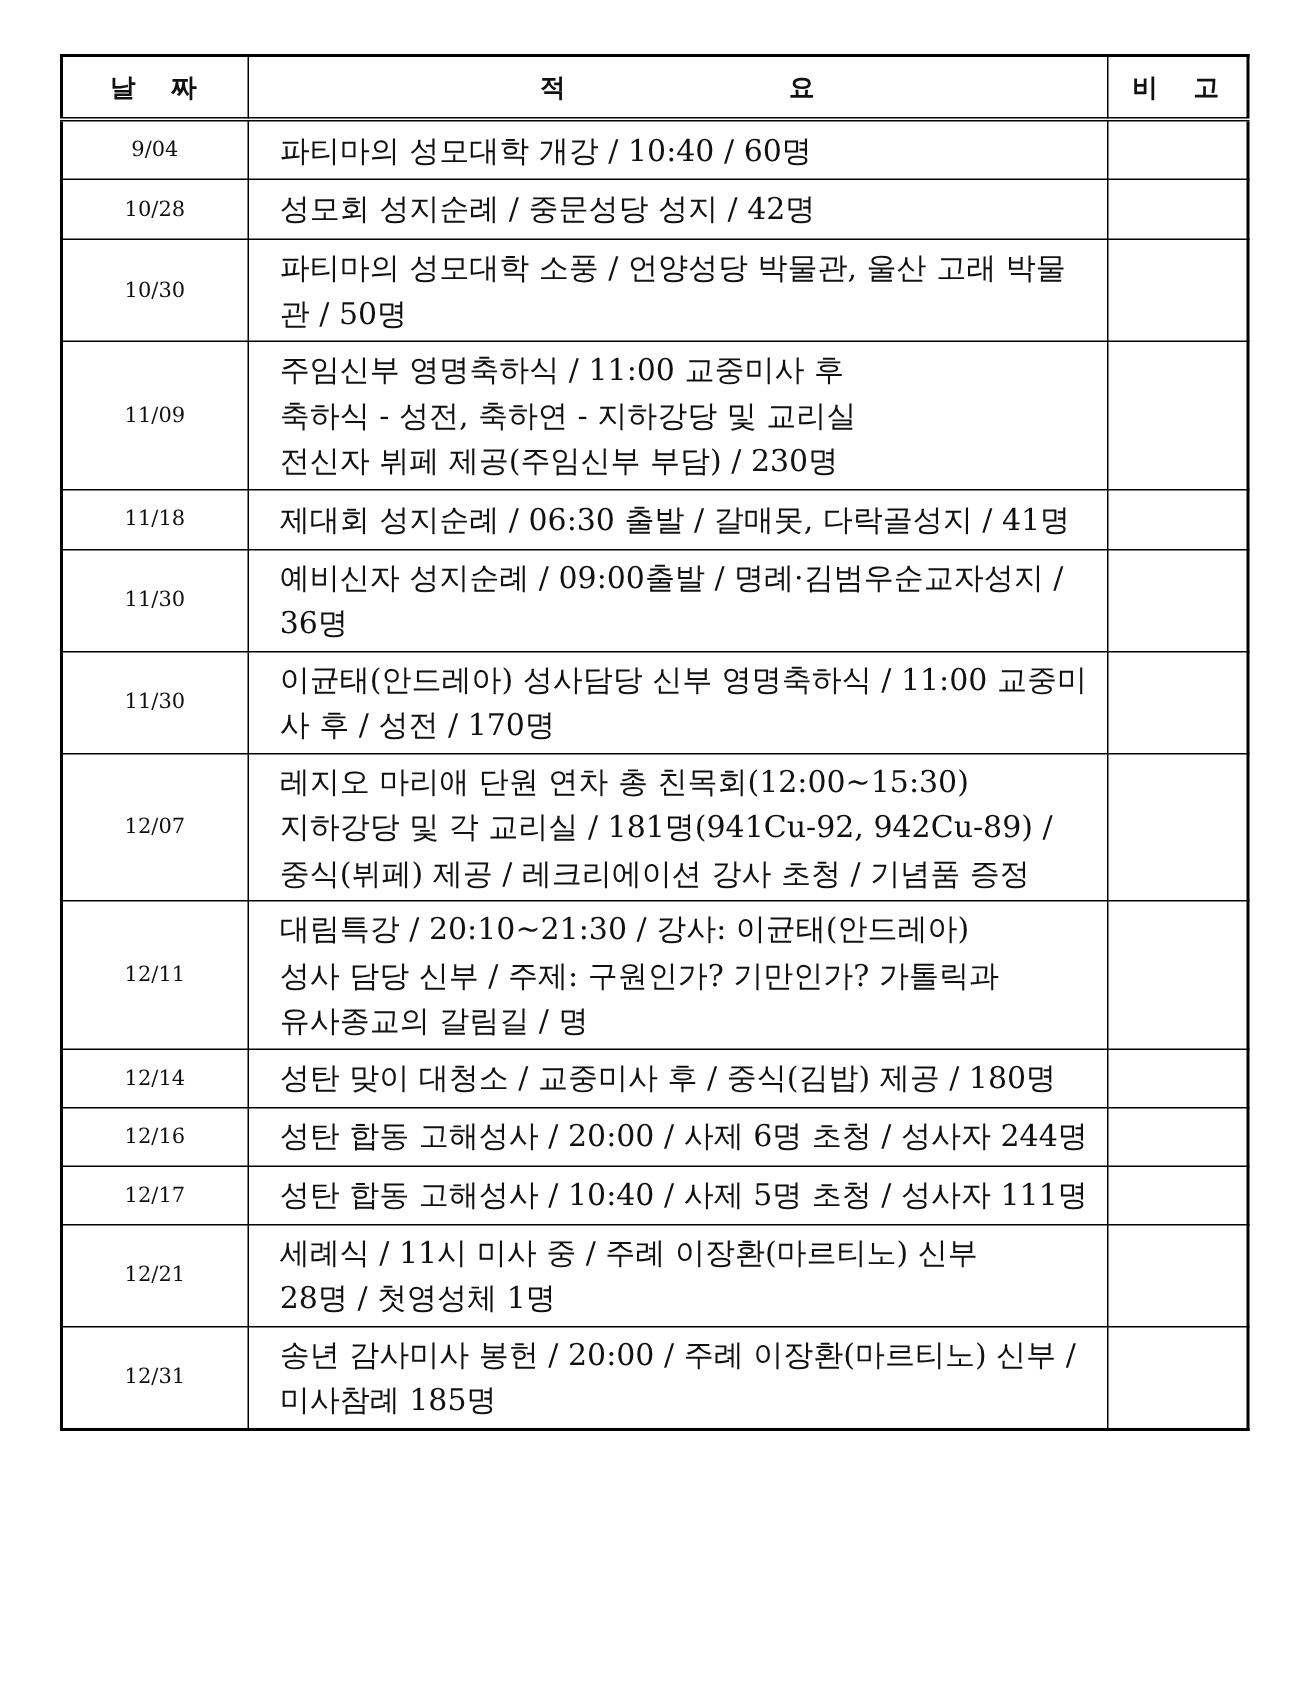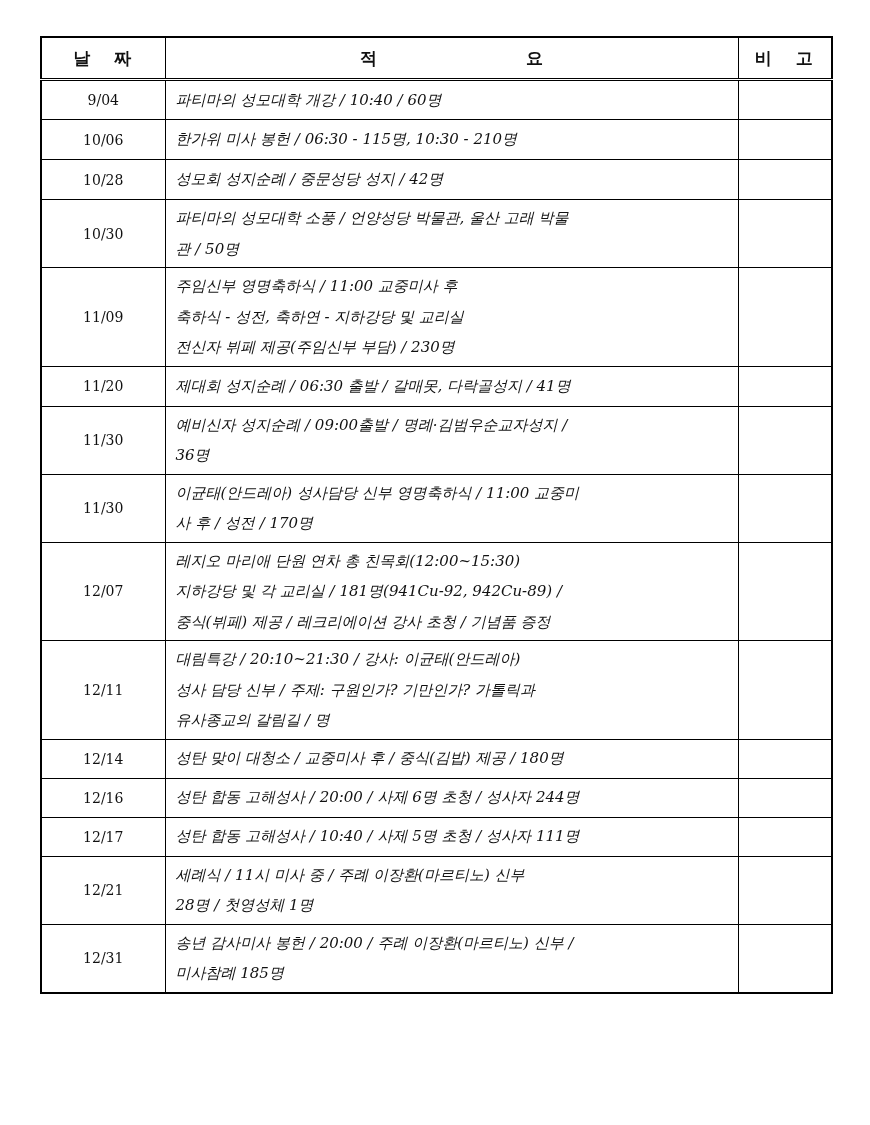--- a/index.html
+++ b/index.html
@@ -8,21 +8,21 @@
   table { border-collapse: collapse; width: 791px; table-layout: fixed; border: 2px solid #000; }
   col.c-date { width: 124px; }
   col.c-desc { width: 573px; }
   col.c-note { width: 94px; }
   th, td { border: 1px solid #000; padding: 0; vertical-align: middle; }
   th { height: 40px; font-weight: bold; font-size: 17px; text-align: center; }
   thead tr { border-bottom: 3px double #000; }
   .hdr-spaced { word-spacing: 14px; letter-spacing: 2px; }
   .hdr-wide { display: flex; justify-content: space-around; padding: 0 120px; }
   td.date { text-align: center; font-size: 14px; }
-  td.desc { padding: 3px 8px 3px 10px; font-size: 15px; line-height: 30.5px; text-align: left; font-style: italic; }
+  td.desc { padding: 3px 8px 3px 21px; font-size: 20px; line-height: 30.5px; text-align: left; }
   td.desc .line { display: block; white-space: nowrap; }
   td.note { }
 </style>
 </head>
 <body>
 
 <div class="sheet">
   <table>
     <colgroup>
       <col class="c-date">
@@ -43,27 +43,20 @@
     </thead>
     <tbody id="rows">
         <tr style="height: 40px;">
           <td class="date">9/04</td>
           <td class="desc">
             <span class="line">파티마의 성모대학 개강 / 10:40 / 60명</span>
           </td>
           <td class="note"></td>
         </tr>
         <tr style="height: 40px;">
-          <td class="date">10/06</td>
-          <td class="desc">
-            <span class="line">한가위 미사 봉헌 / 06:30 - 115명, 10:30 - 210명</span>
-          </td>
-          <td class="note"></td>
-        </tr>
-        <tr style="height: 40px;">
           <td class="date">10/28</td>
           <td class="desc">
             <span class="line">성모회 성지순례 / 중문성당 성지 / 42명</span>
           </td>
           <td class="note"></td>
         </tr>
         <tr style="height: 65px;">
           <td class="date">10/30</td>
           <td class="desc">
             <span class="line">파티마의 성모대학 소풍 / 언양성당 박물관, 울산 고래 박물</span>
@@ -74,21 +67,21 @@
         <tr style="height: 93px;">
           <td class="date">11/09</td>
           <td class="desc">
             <span class="line">주임신부 영명축하식 / 11:00 교중미사 후</span>
             <span class="line">축하식 - 성전, 축하연 - 지하강당 및 교리실</span>
             <span class="line">전신자 뷔페 제공(주임신부 부담) / 230명</span>
           </td>
           <td class="note"></td>
         </tr>
         <tr style="height: 40px;">
-          <td class="date">11/20</td>
+          <td class="date">11/18</td>
           <td class="desc">
             <span class="line">제대회 성지순례 / 06:30 출발 / 갈매못, 다락골성지 / 41명</span>
           </td>
           <td class="note"></td>
         </tr>
         <tr style="height: 66px;">
           <td class="date">11/30</td>
           <td class="desc">
             <span class="line">예비신자 성지순례 / 09:00출발 / 명례·김범우순교자성지 /</span>
             <span class="line">36명</span>

